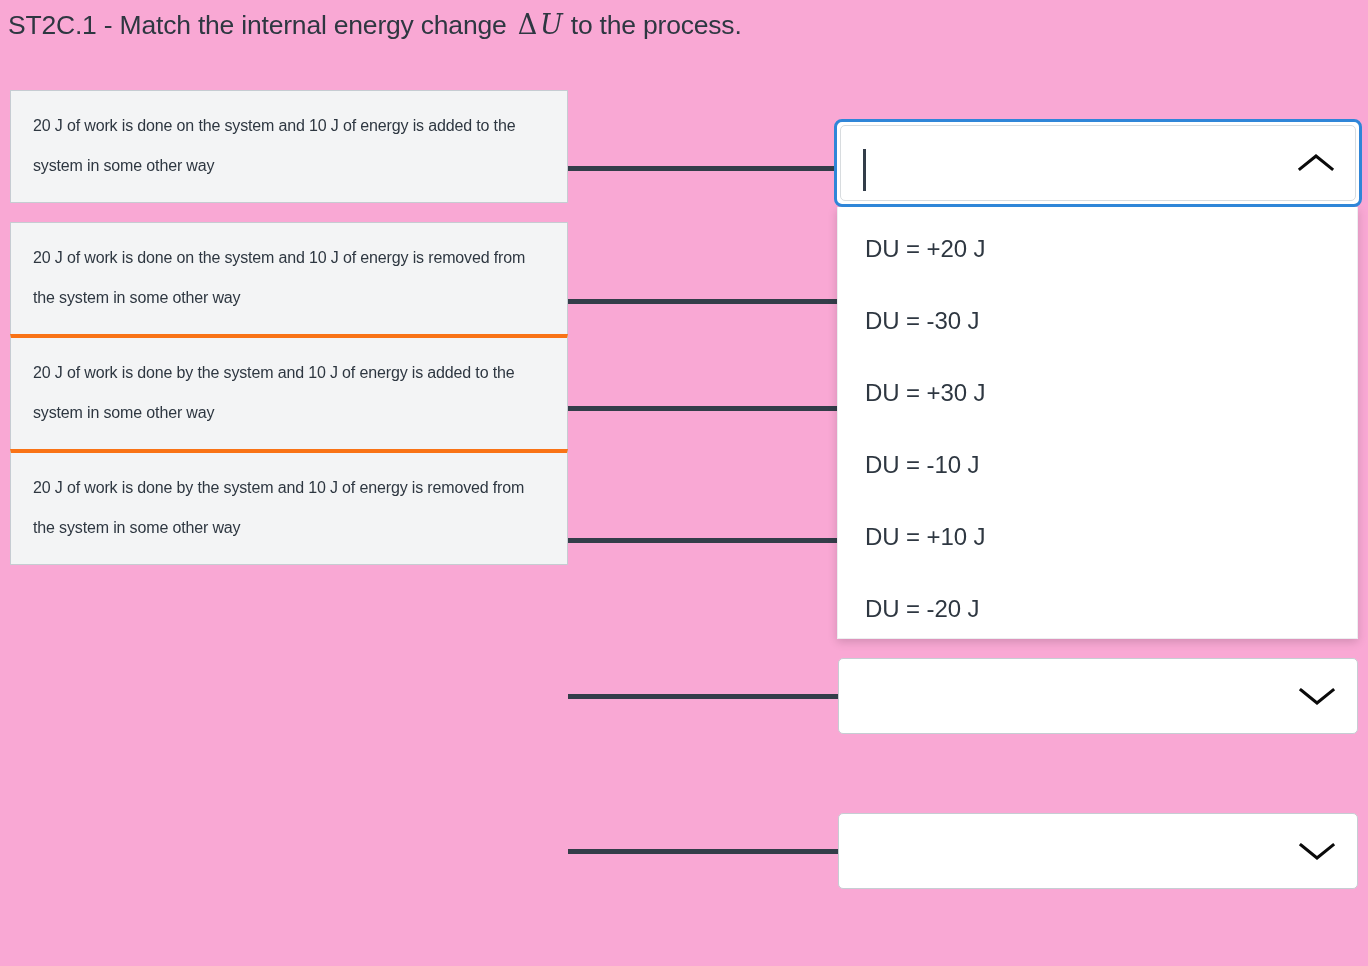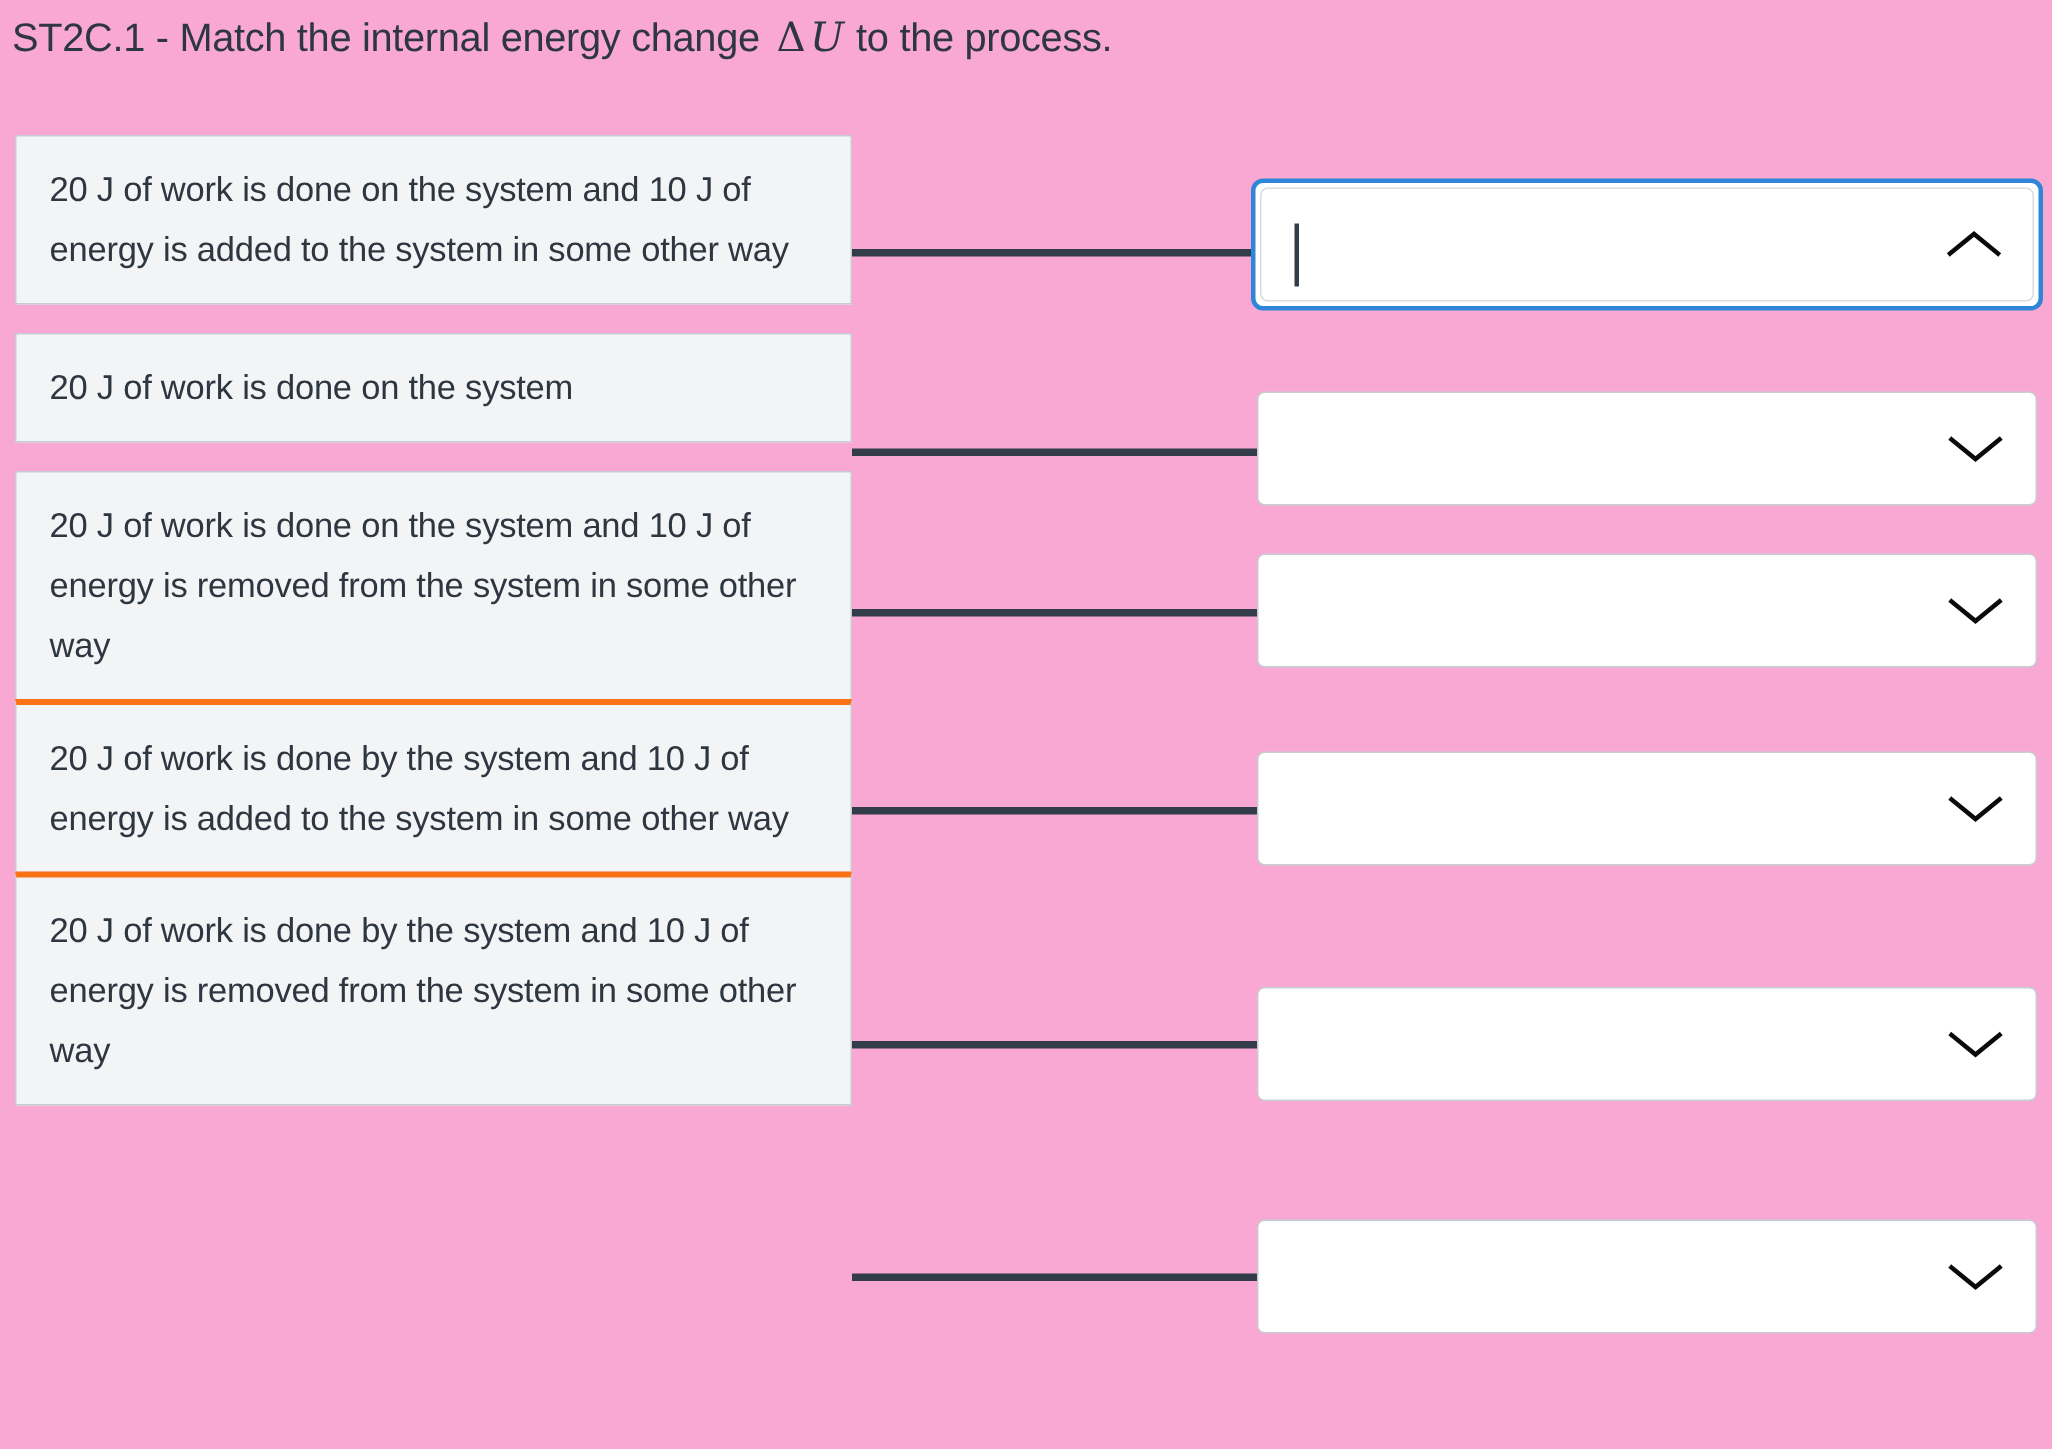--- a/index.html
+++ b/index.html
@@ -50,21 +50,21 @@
     position: absolute;
     left: 10px;
     top: 90px;
     width: 558px;
   }
   .prompt-item {
     box-sizing: border-box;
     background: #f3f4f5;
     border: 1px solid #c6ccd2;
     color: #2e3741;
-    font-size: 23px;
+    font-size: 16px;
     line-height: 40px;
     padding: 15px 20px 16px 22px;
     letter-spacing: -0.15px;
   }
   .prompt-item.gap-below { margin-bottom: 19px; }
   .prompt-item.joined-below { border-bottom: none; }
   .prompt-item.joined-above { border-top: 4px solid #f97316; }
 
   
   .connector {
@@ -169,21 +169,20 @@
 </style>
 </head>
 <body>
 
 <div id="page">
 
   <div id="question-title"><span>ST2C.1 - Match the internal energy change </span><span class="mathdelta">Δ</span><span class="mathvar">U</span><span> to the process.</span></div>
 
   <div id="prompt-column">
     <div class="prompt-item gap-below">20 J of work is done on the system and 10 J of energy is added to the system in some other way</div>
-    <div class="prompt-item gap-below">20 J of work is done on the system</div>
     <div class="prompt-item joined-below">20 J of work is done on the system and 10 J of energy is removed from the system in some other way</div>
     <div class="prompt-item joined-above joined-below">20 J of work is done by the system and 10 J of energy is added to the system in some other way</div>
     <div class="prompt-item joined-above">20 J of work is done by the system and 10 J of energy is removed from the system in some other way</div>
   </div>
 
   <div class="connector" style="top:166px;"></div>
   <div class="connector" style="top:299px;"></div>
   <div class="connector" style="top:406px;"></div>
   <div class="connector" style="top:538px;"></div>
   <div class="connector" style="top:694px;"></div>
@@ -193,20 +192,28 @@
     <div class="inner-field"></div>
     <div id="caret"></div>
     <div class="slot-value" style="left:26px;"></div>
     <span class="chev">
       <svg viewBox="0 0 40 22">
           <polyline points="4,17 20,4 36,17" fill="none" stroke="#0a0a0a" stroke-width="3" stroke-linecap="square" stroke-linejoin="miter"></polyline>
         </svg>
     </span>
   </div>
 
+  <div id="dropdown-panel">
+    <div class="dropdown-option">DU = +20 J</div>
+    <div class="dropdown-option">DU = -30 J</div>
+    <div class="dropdown-option">DU = +30 J</div>
+    <div class="dropdown-option">DU = -10 J</div>
+    <div class="dropdown-option">DU = +10 J</div>
+    <div class="dropdown-option">DU = -20 J</div>
+  </div>
 
   <div class="answer-slot" style="top:261px;">
     <div class="slot-value"></div>
     <span class="chev">
       <svg viewBox="0 0 40 22">
           <polyline points="4,5 20,18 36,5" fill="none" stroke="#0a0a0a" stroke-width="3" stroke-linecap="square" stroke-linejoin="miter"></polyline>
         </svg>
     </span>
   </div>
 

